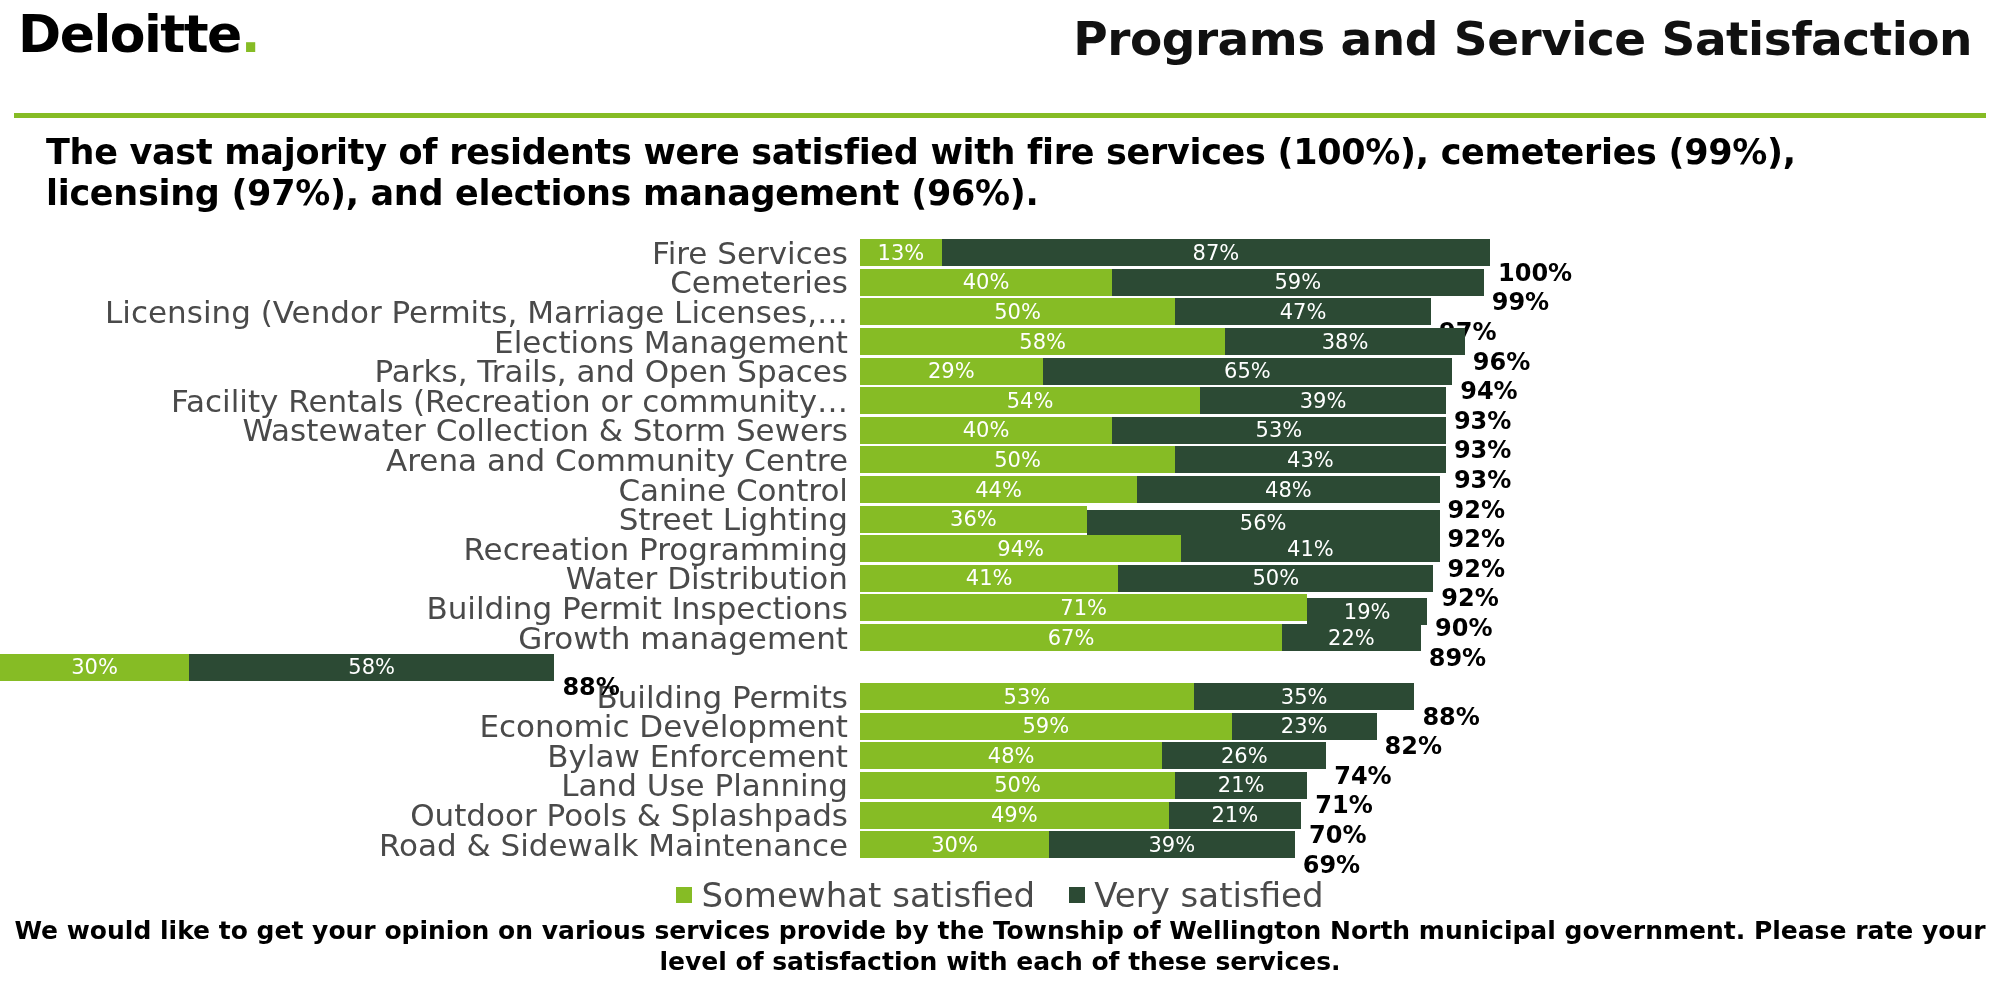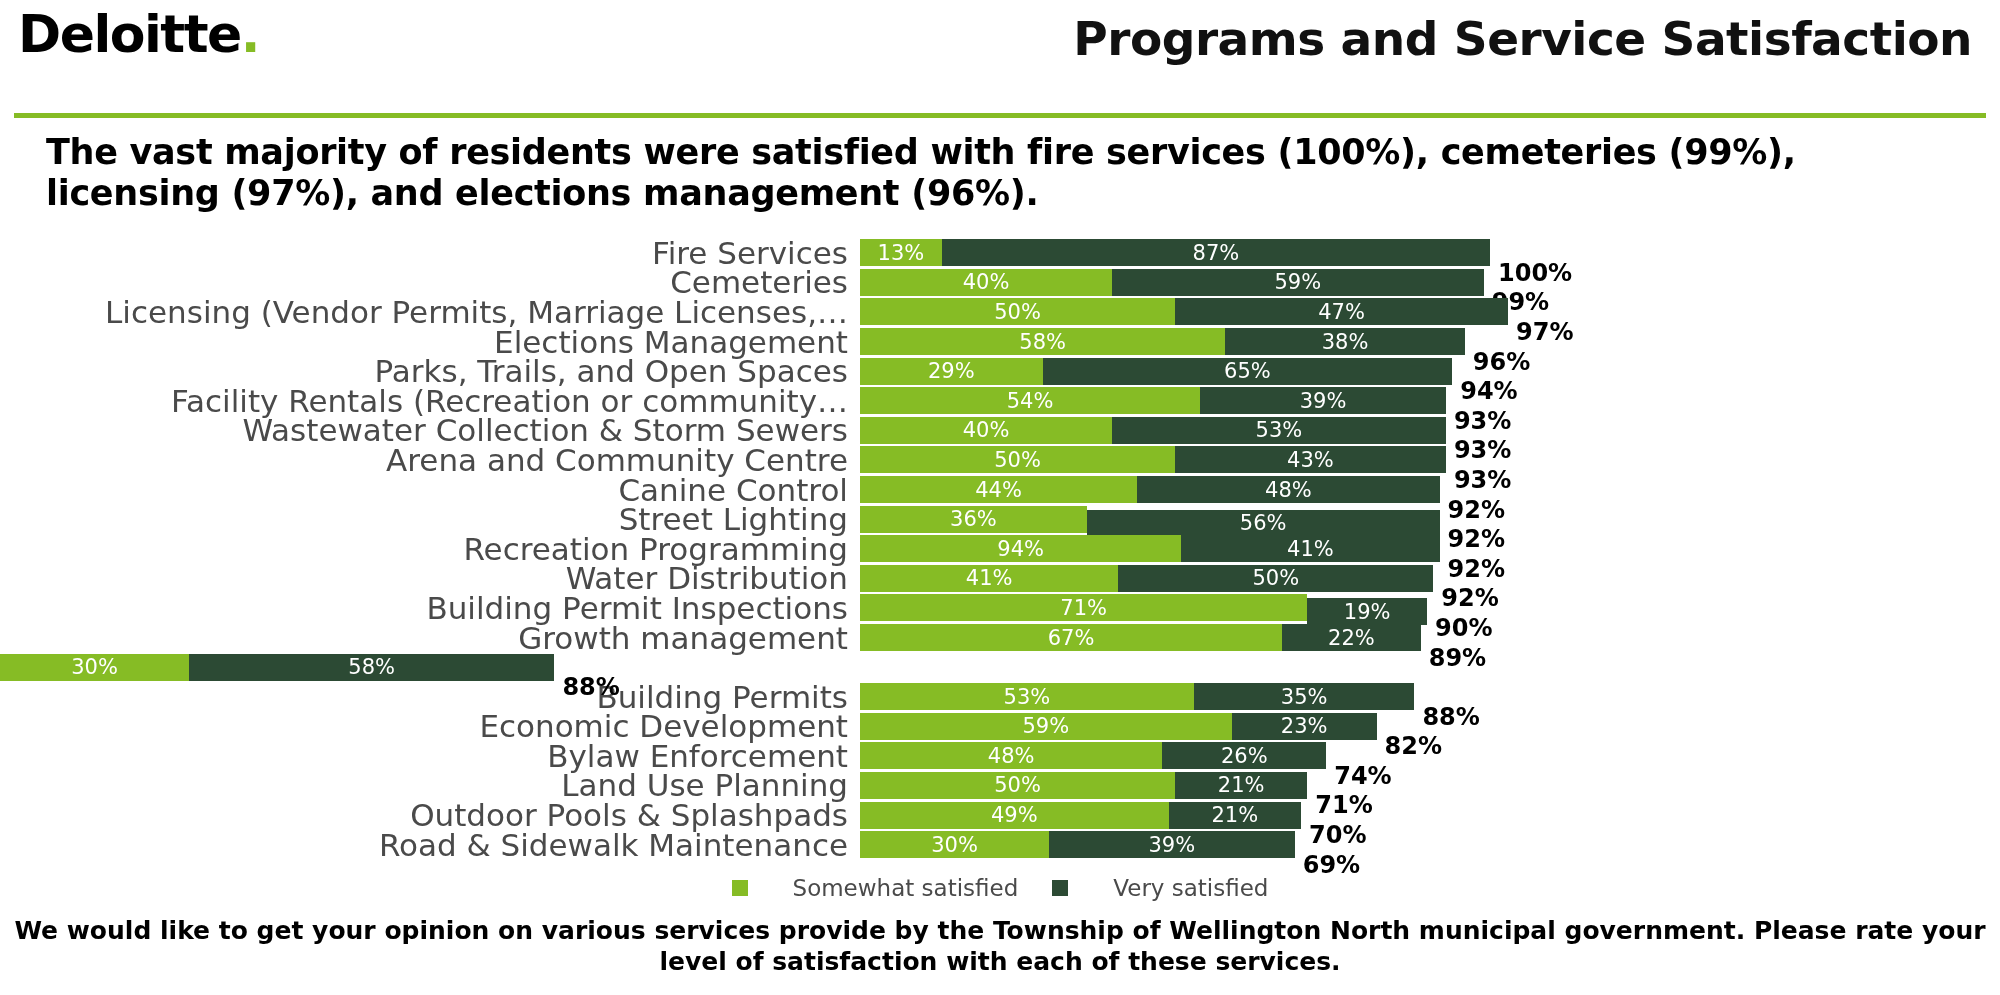--- a/index.html
+++ b/index.html
@@ -143,23 +143,22 @@
     display: flex;
     align-items: center;
     gap: 9px;
   }
   .legend-swatch {
     width: 16px;
     height: 16px;
     display: inline-block;
   }
   .legend-label {
-    font-size: 23px;
+    font-size: 34px;
     color: #4a4a4a;
-    margin-left: 36px;
   }
 
   
   .footnote {
     position: absolute;
     top: 915px;
     left: 0;
     width: 2000px;
     text-align: center;
     font-size: 25px;
@@ -203,21 +202,21 @@
         </div>
         <div class="total">99%</div>
       </div>
     </div>
     <div class="row">
       <div class="cat-label">Licensing (Vendor Permits, Marriage Licenses,…</div>
       <div class="bars">
         <div class="seg seg1" style="width: 315px;">
           <span class="seg-val">50%</span>
         </div>
-        <div class="seg seg2" style="width: 333px;">
+        <div class="seg seg2" style="width: 256px;">
           <span class="seg-val">47%</span>
         </div>
         <div class="total">97%</div>
       </div>
     </div>
     <div class="row">
       <div class="cat-label">Elections Management</div>
       <div class="bars">
         <div class="seg seg1" style="width: 365.4px;">
           <span class="seg-val">58%</span>

